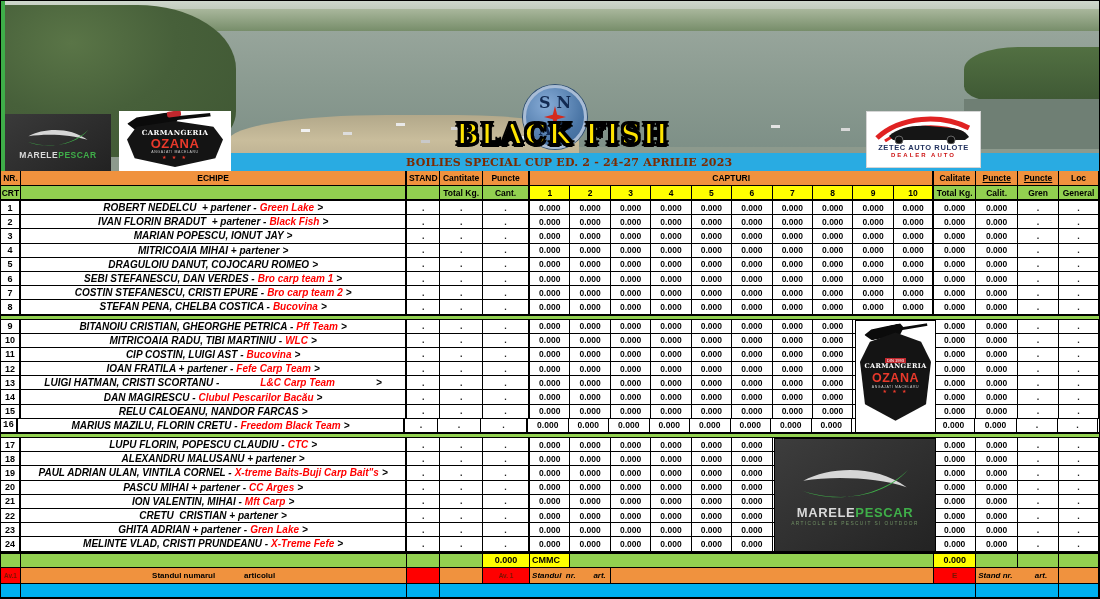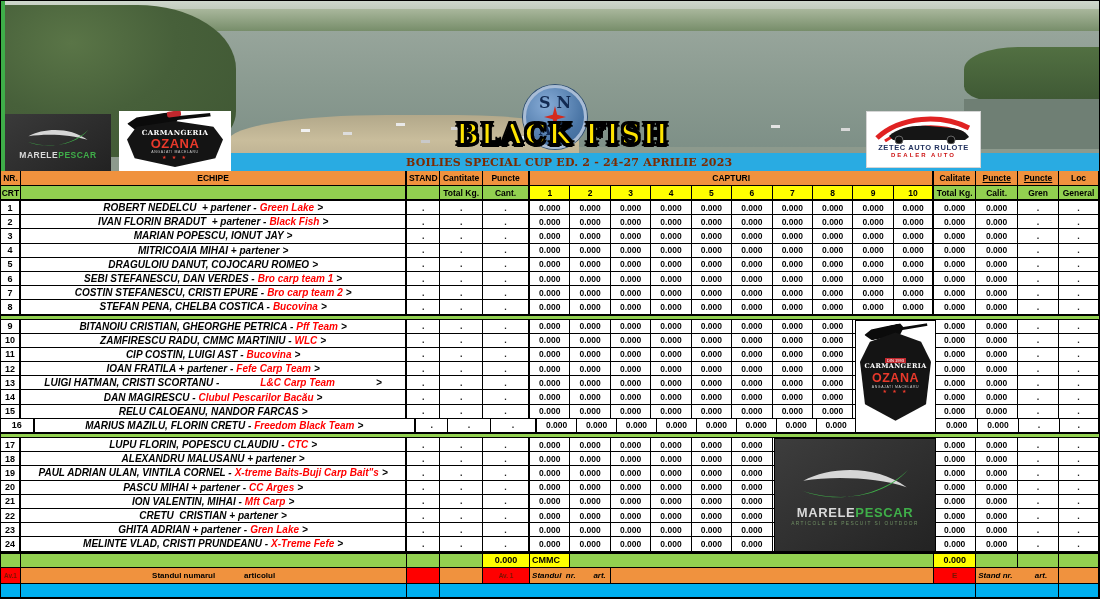--- a/index.html
+++ b/index.html
@@ -408,21 +408,21 @@
           <div class="cell num" style="width: 40.5px;">0.000</div>
           <div class="cell num" style="width: 40.5px;">0.000</div>
           <div class="cell num b2" style="width: 40.5px;">0.000</div>
           <div class="cell num" style="width: 42px;">0.000</div>
           <div class="cell num" style="width: 42px;">0.000</div>
           <div class="cell dot" style="width: 41px;">.</div>
           <div class="cell dot" style="width: 40px;">.</div>
         </div>
         <div class="trow">
           <div class="cell nr b2" style="width: 20px;">10</div>
-          <div class="cell echipe b2" style="width: 387px;"><span class="tname">ZAMFIRESCU RADU, CMMC MARTINIU -</span><span class="tteam">WLC</span><span class="tarrow">&gt;</span></div>
+          <div class="cell echipe b2" style="width: 387px;"><span class="tname">MITRICOAIA RADU, TIBI MARTINIU -</span><span class="tteam">WLC</span><span class="tarrow">&gt;</span></div>
           <div class="cell dot" style="width: 33px;">.</div>
           <div class="cell dot" style="width: 43px;">.</div>
           <div class="cell dot b2" style="width: 47px;">.</div>
           <div class="cell num" style="width: 40.5px;">0.000</div>
           <div class="cell num" style="width: 40.5px;">0.000</div>
           <div class="cell num" style="width: 40.5px;">0.000</div>
           <div class="cell num" style="width: 40.5px;">0.000</div>
           <div class="cell num" style="width: 40.5px;">0.000</div>
           <div class="cell num" style="width: 40.5px;">0.000</div>
           <div class="cell num" style="width: 40.5px;">0.000</div>
@@ -533,21 +533,21 @@
           <div class="cell num" style="width: 40.5px;">0.000</div>
           <div class="cell num" style="width: 40.5px;">0.000</div>
           <div class="cell num" style="width: 40.5px;">0.000</div>
           <div class="cell num b2" style="width: 40.5px;">0.000</div>
           <div class="cell num" style="width: 42px;">0.000</div>
           <div class="cell num" style="width: 42px;">0.000</div>
           <div class="cell dot" style="width: 41px;">.</div>
           <div class="cell dot" style="width: 40px;">.</div>
         </div>
         <div class="trow">
-          <div class="cell nr b2" style="width: 34px;">16</div>
+          <div class="cell nr b2" style="width: 17px; font-family: Liberation Mono, monospace;">16</div>
           <div class="cell echipe b2" style="width: 387px;"><span class="tname">MARIUS MAZILU, FLORIN CRETU -</span><span class="tteam">Freedom Black Team</span><span class="tarrow">&gt;</span></div>
           <div class="cell dot" style="width: 33px;">.</div>
           <div class="cell dot" style="width: 43px;">.</div>
           <div class="cell dot b2" style="width: 47px;">.</div>
           <div class="cell num" style="width: 40.5px;">0.000</div>
           <div class="cell num" style="width: 40.5px;">0.000</div>
           <div class="cell num" style="width: 40.5px;">0.000</div>
           <div class="cell num" style="width: 40.5px;">0.000</div>
           <div class="cell num" style="width: 40.5px;">0.000</div>
           <div class="cell num" style="width: 40.5px;">0.000</div>

